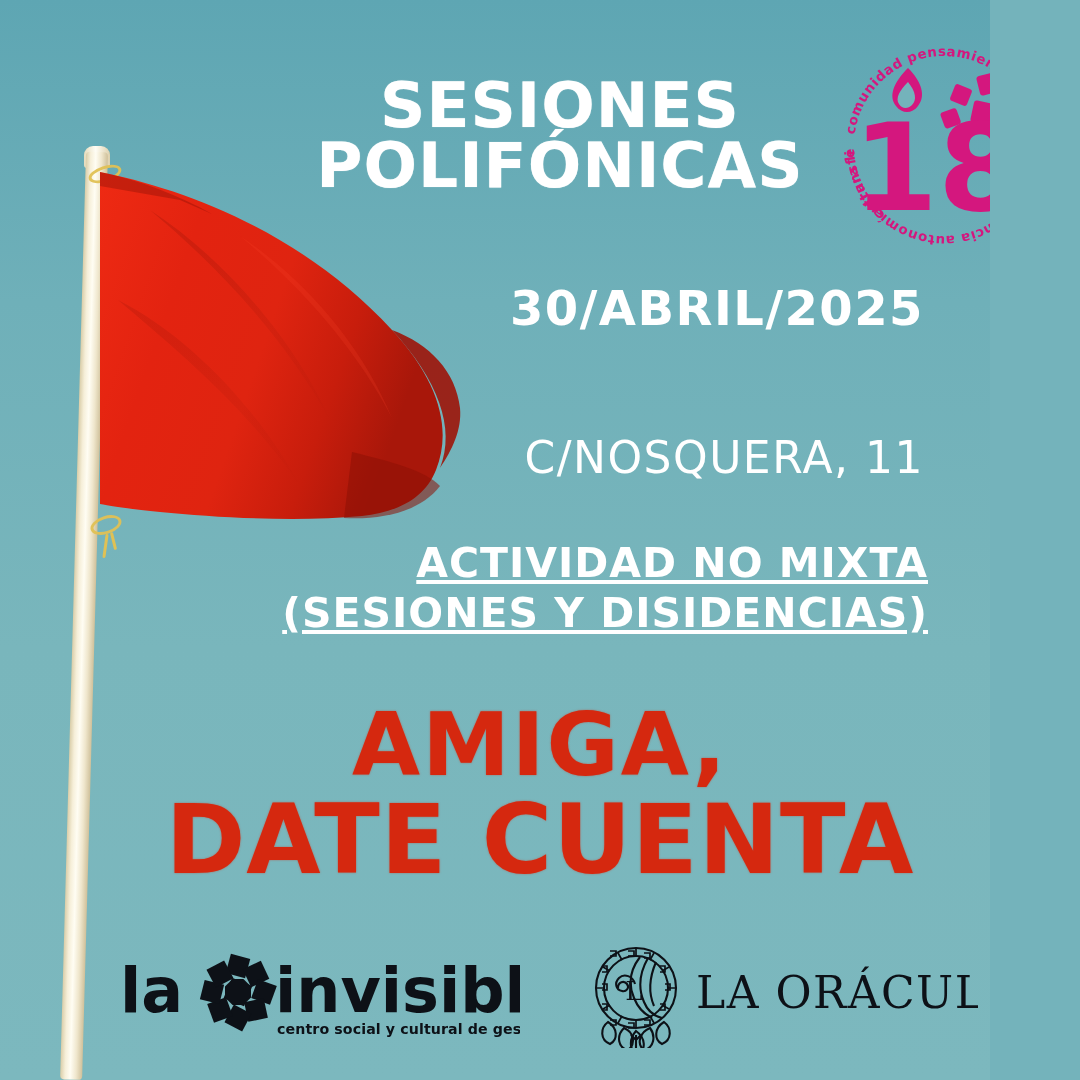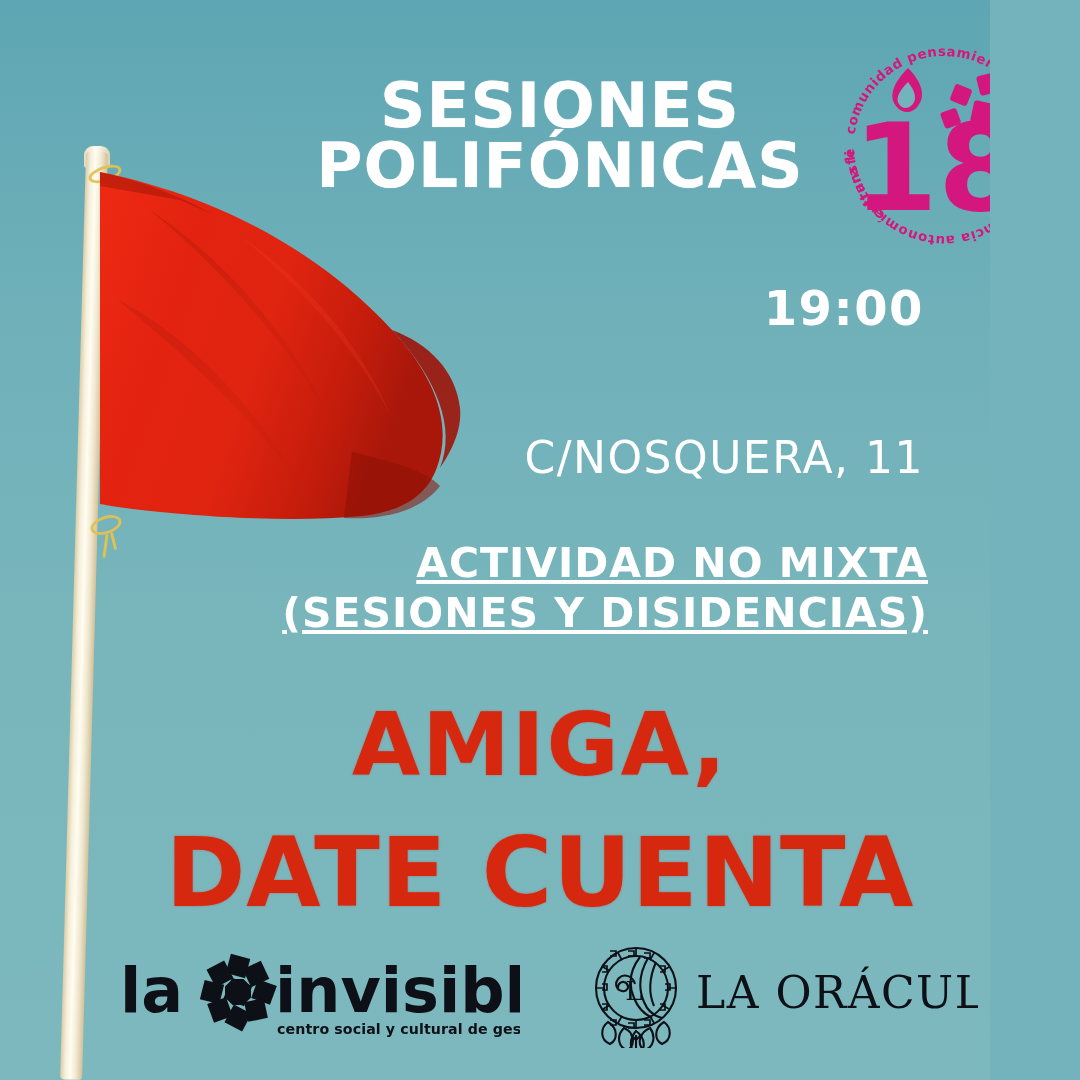--- a/index.html
+++ b/index.html
@@ -78,21 +78,21 @@
 
   .headline{
     position:absolute;left:0;right:0;top:700px;width:1080px;
     text-align:center;color:#d5280f;
     font-family:"DejaVu Sans", sans-serif;
     font-weight:bold;font-size:88px;line-height:1.03;
     letter-spacing:2px;
     text-shadow:0 0 2px rgba(213,40,15,.55);
   }
   .headline span{display:block;}
-  .headline .hl2{font-size:96px;letter-spacing:1px;margin-top:33px;}
+  .headline .hl2{font-size:96px;letter-spacing:1px;}
 
   
   .badge{position:absolute;left:826px;top:28px;width:236px;height:236px;}
   .badge svg{width:100%;height:100%;overflow:visible;}
 
   
   .logo-invisible{position:absolute;left:120px;top:936px;width:400px;height:112px;}
   .logo-invisible svg{width:100%;height:100%;}
   .logo-oracula{position:absolute;left:578px;top:936px;width:400px;height:112px;}
   .logo-oracula svg{width:100%;height:100%;}
@@ -178,21 +178,21 @@
         <rect x="146" y="74" width="22" height="22" rx="3" transform="rotate(12 157 85)"></rect>
         <rect x="178" y="82" width="18" height="18" rx="3" transform="rotate(-26 187 91)"></rect>
         <rect x="186" y="104" width="16" height="16" rx="3" transform="rotate(18 194 112)"></rect>
       </g>
 
       <text x="112" y="182" text-anchor="middle" font-family="DejaVu Sans, sans-serif" font-size="122" font-weight="bold" fill="#d4177e">18</text>
     </svg>
   </div>
 
   <div class="date-block">
-    <div>19:00</div>
+    <div>30/ABRIL/2025</div>
   </div>
 
   <div class="address">C/NOSQUERA, 11</div>
 
   <div class="notice">
     <span>ACTIVIDAD NO MIXTA</span>
     <span>(SESIONES Y DISIDENCIAS)</span>
   </div>
 
   <div class="headline">

